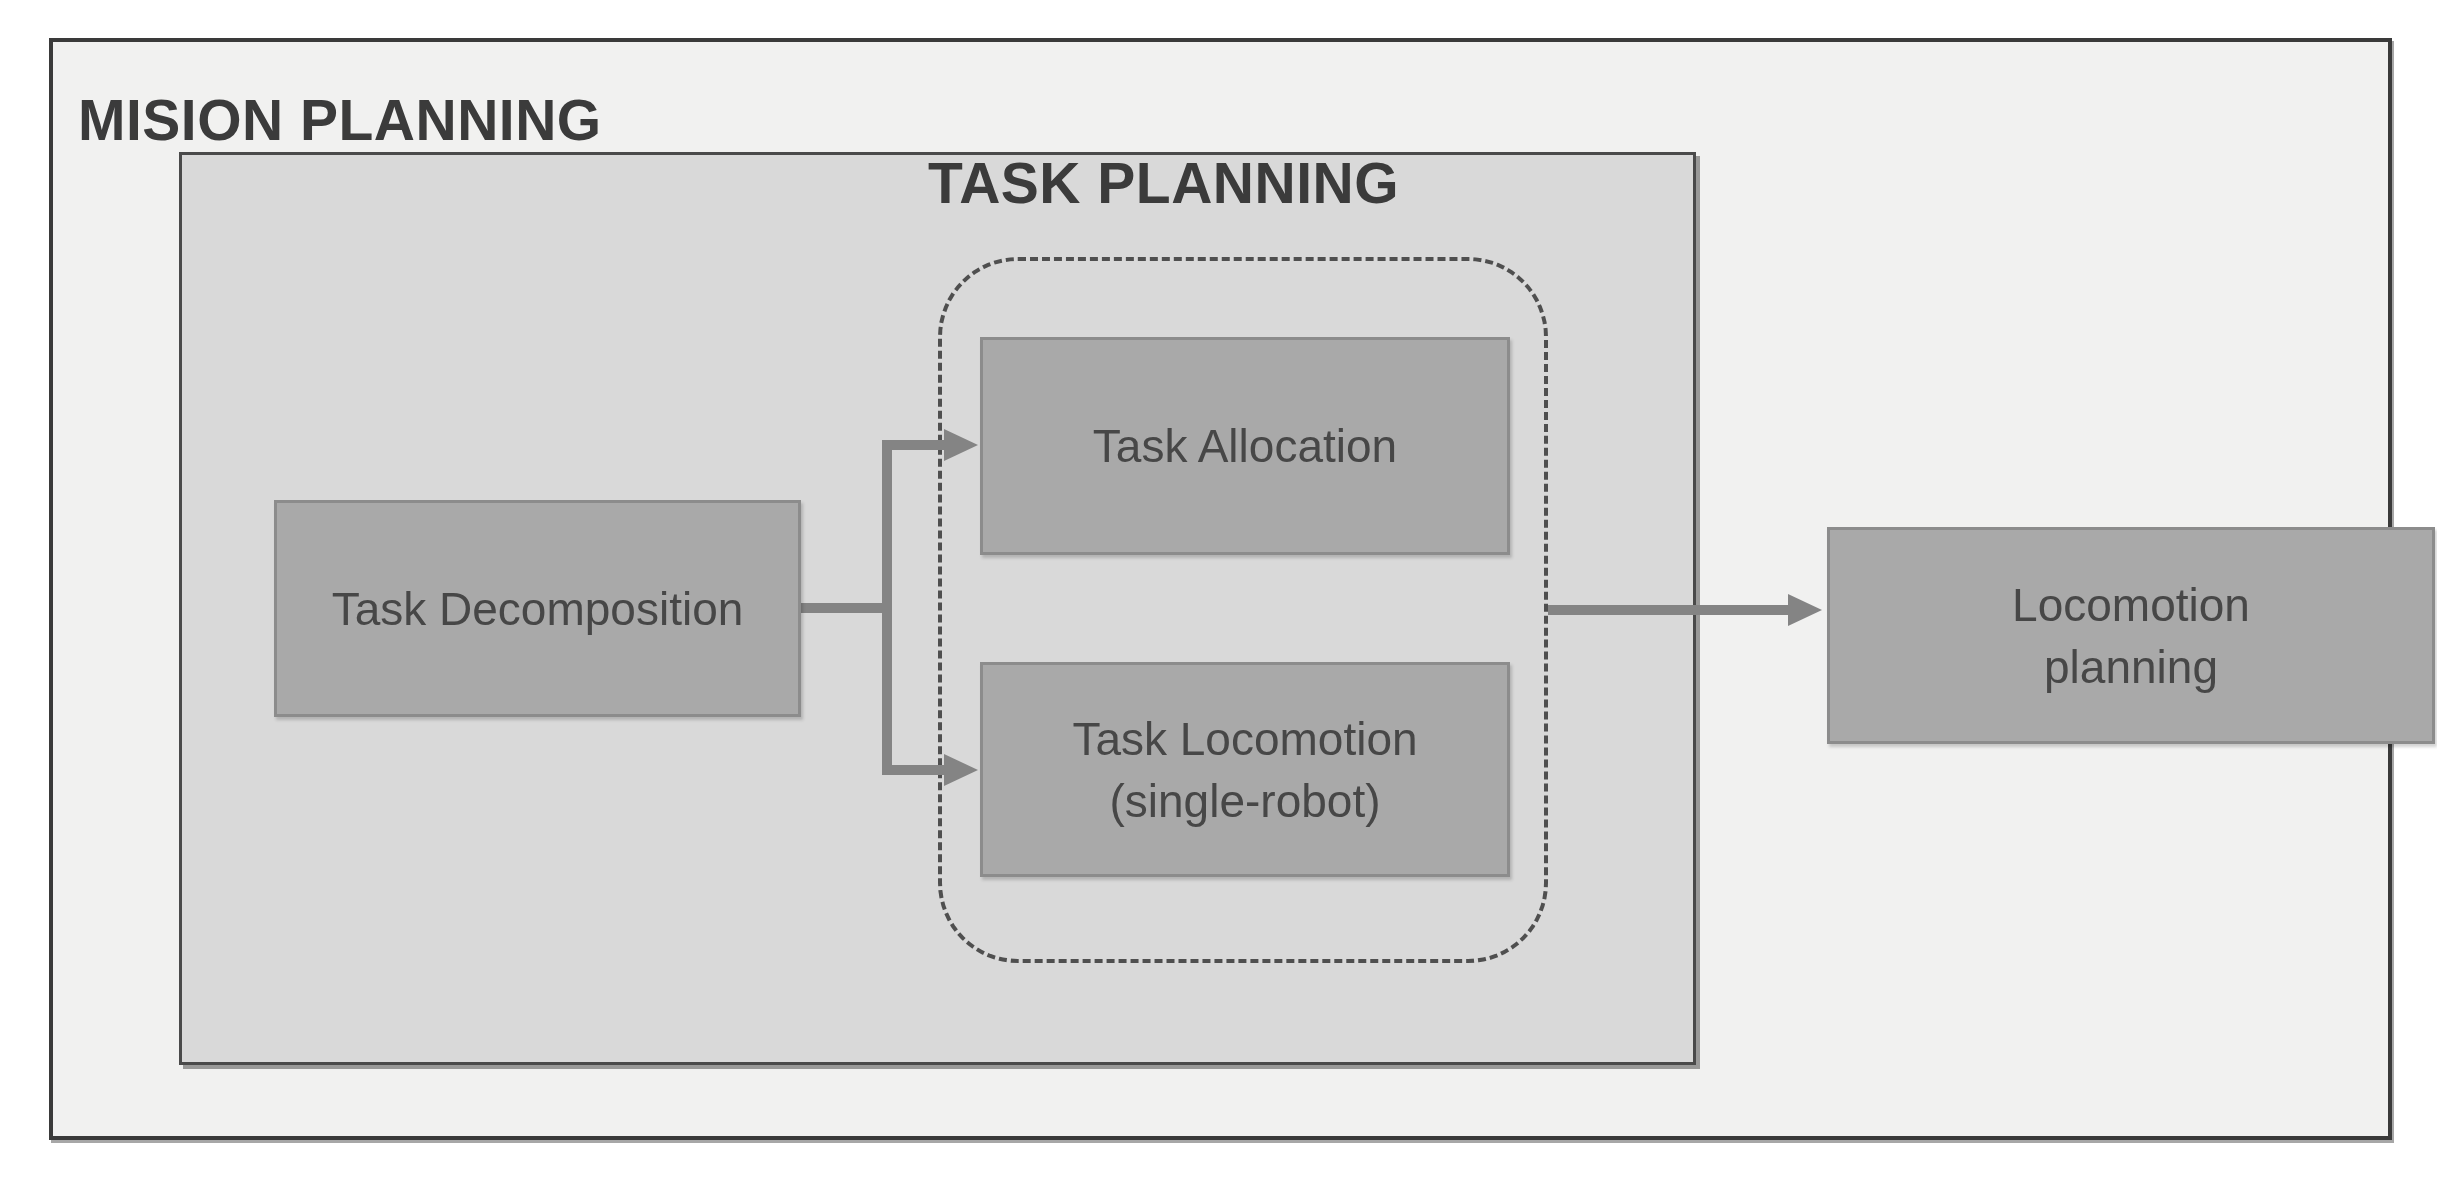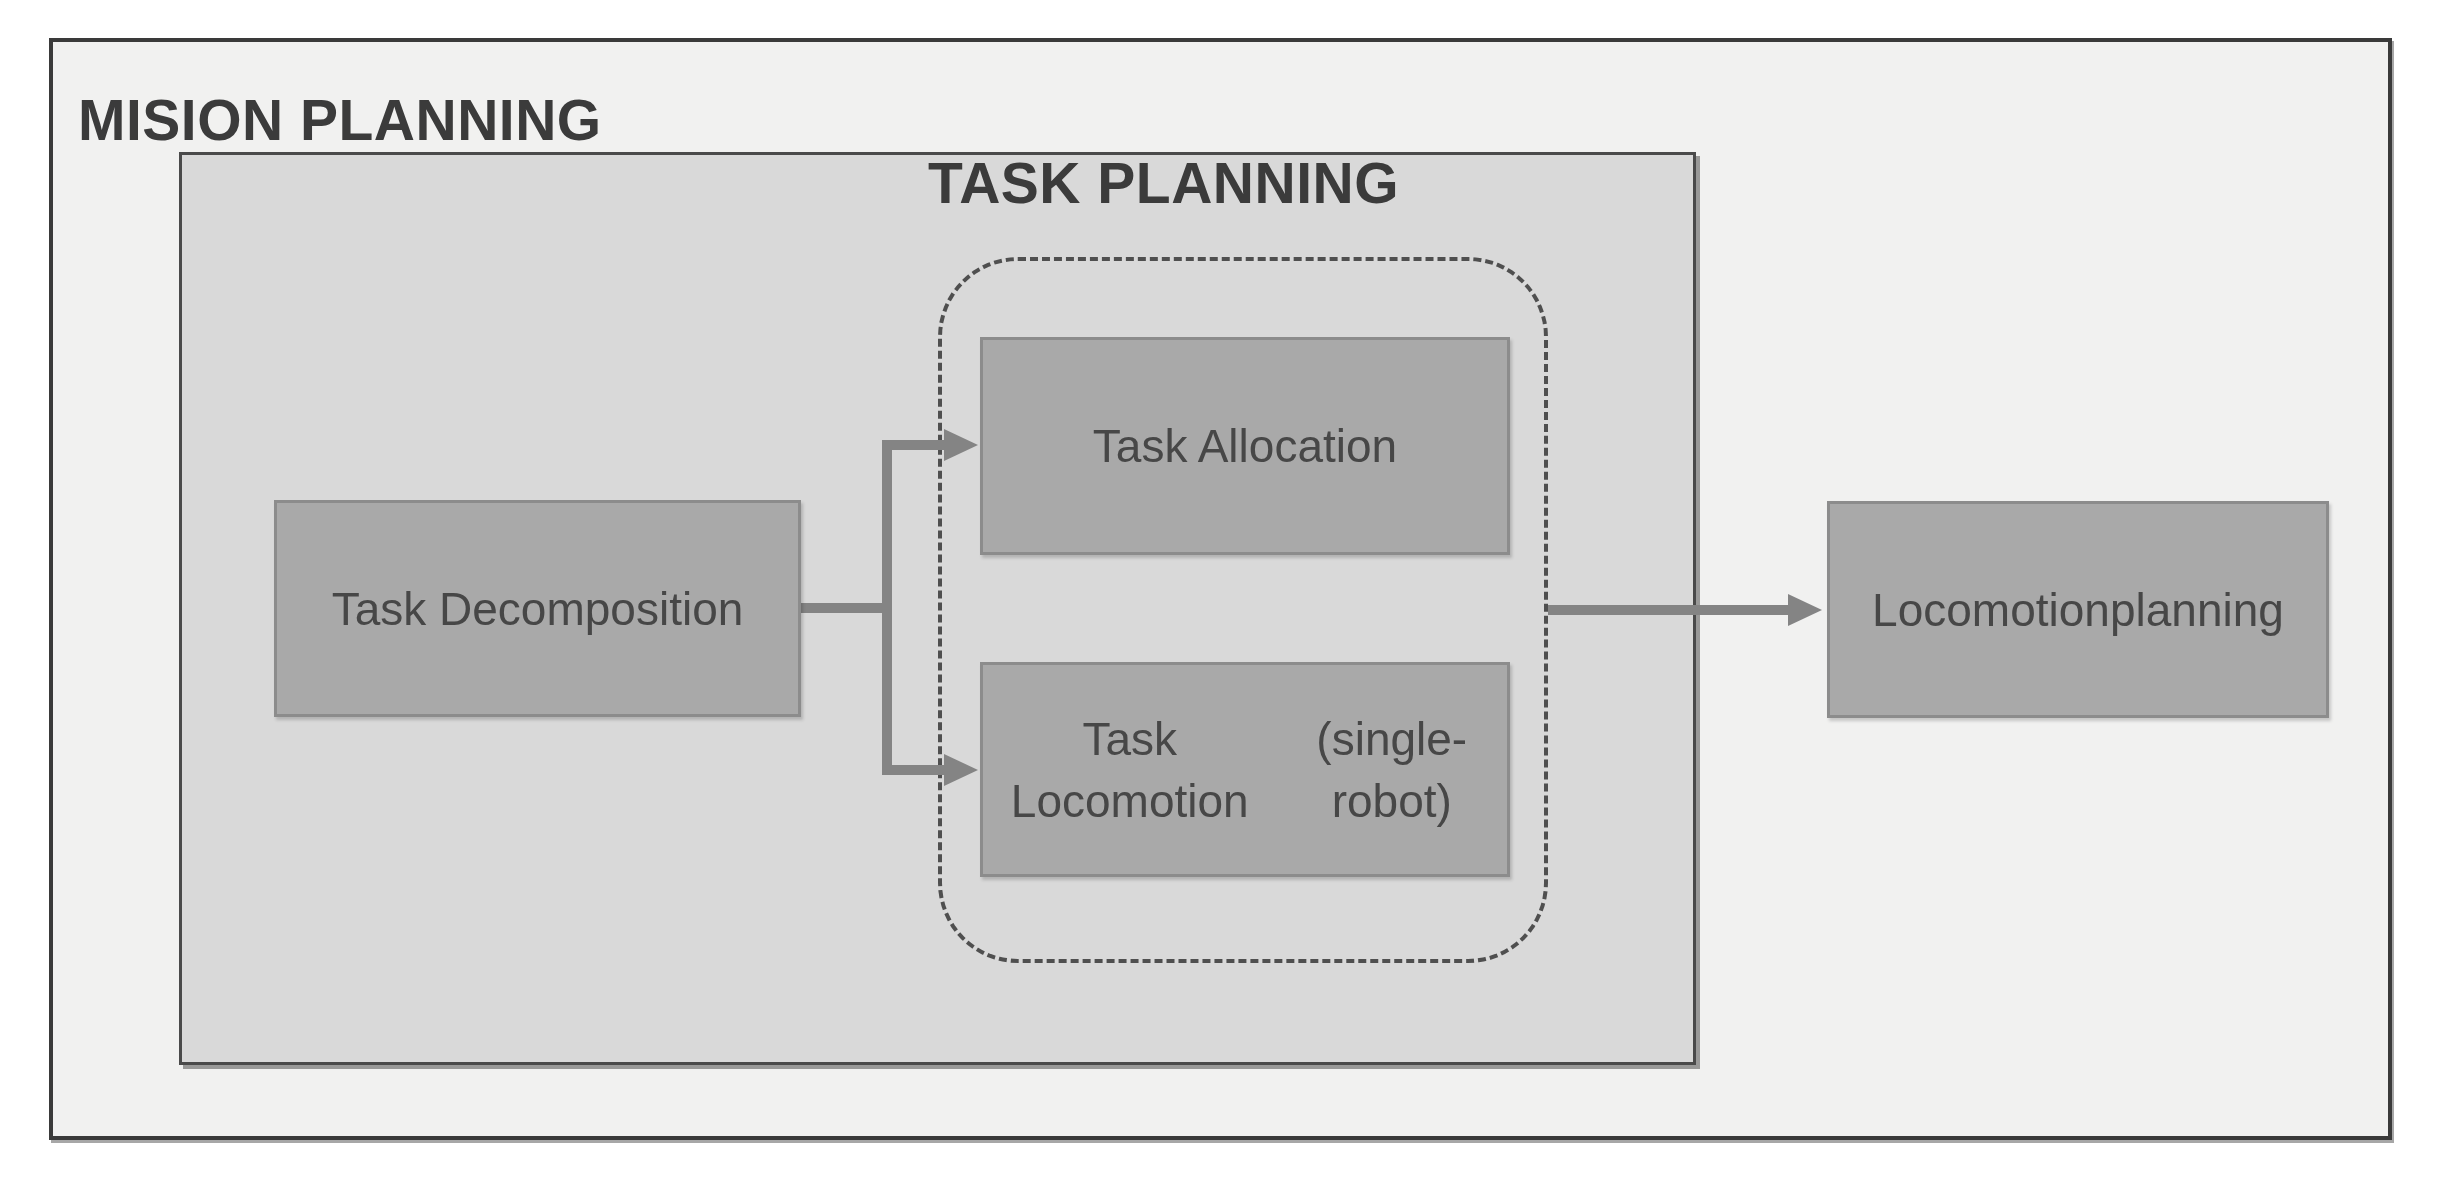--- a/index.html
+++ b/index.html
@@ -53,29 +53,29 @@
     position:absolute;left:938px;top:257px;width:610px;height:706px;
     border:4px dashed var(--dashed-border);
     border-radius:80px;
     background:transparent;
   }
   .node{
     position:absolute;
     background:var(--node-fill);
     border:3px solid var(--node-border);
     box-shadow:2px 3px 3px rgba(0,0,0,.18);
-    display:flex;flex-direction:row;align-items:center;justify-content:center;
+    display:flex;flex-direction:column;align-items:center;justify-content:center;
     font-size:46px;line-height:62px;
     color:var(--node-text);
     text-align:center;
   }
   .node-task-decomposition{left:274px;top:500px;width:527px;height:217px;}
   .node-task-allocation{left:980px;top:337px;width:530px;height:218px;}
   .node-task-sequencing{left:980px;top:662px;width:530px;height:215px;}
-  .node-locomotion{left:1827px;top:501px;width:502px;height:217px;}
+  .node-locomotion{left:1827px;top:527px;width:608px;height:217px;}
   .connector-layer{
     position:absolute;left:0;top:0;width:2437px;height:1182px;
     pointer-events:none;
   }
   .connector-layer path{
     stroke:var(--connector);stroke-width:10;fill:none;stroke-linejoin:miter;
   }
   .connector-layer polygon{fill:var(--connector);}
 </style>
 </head>

